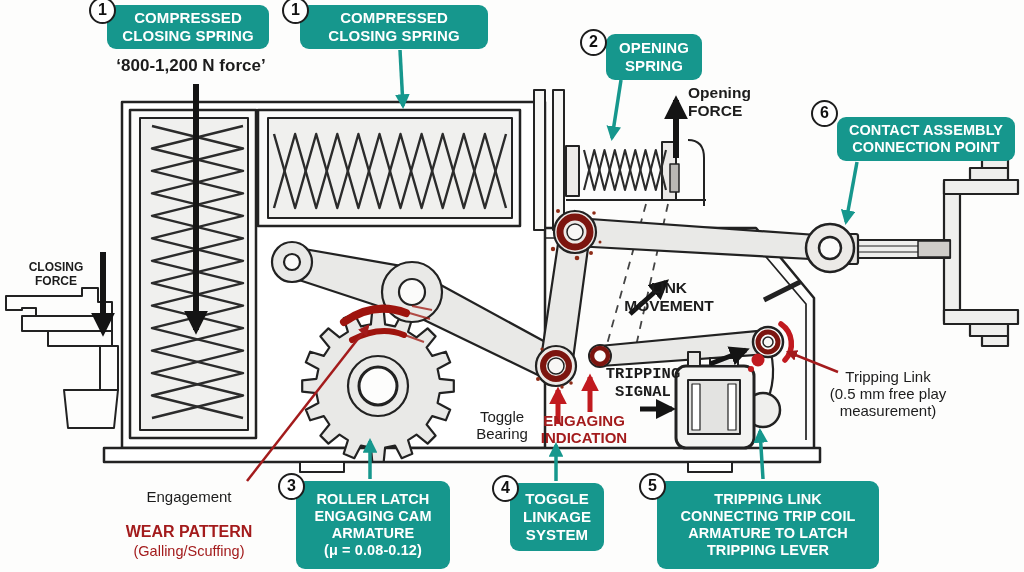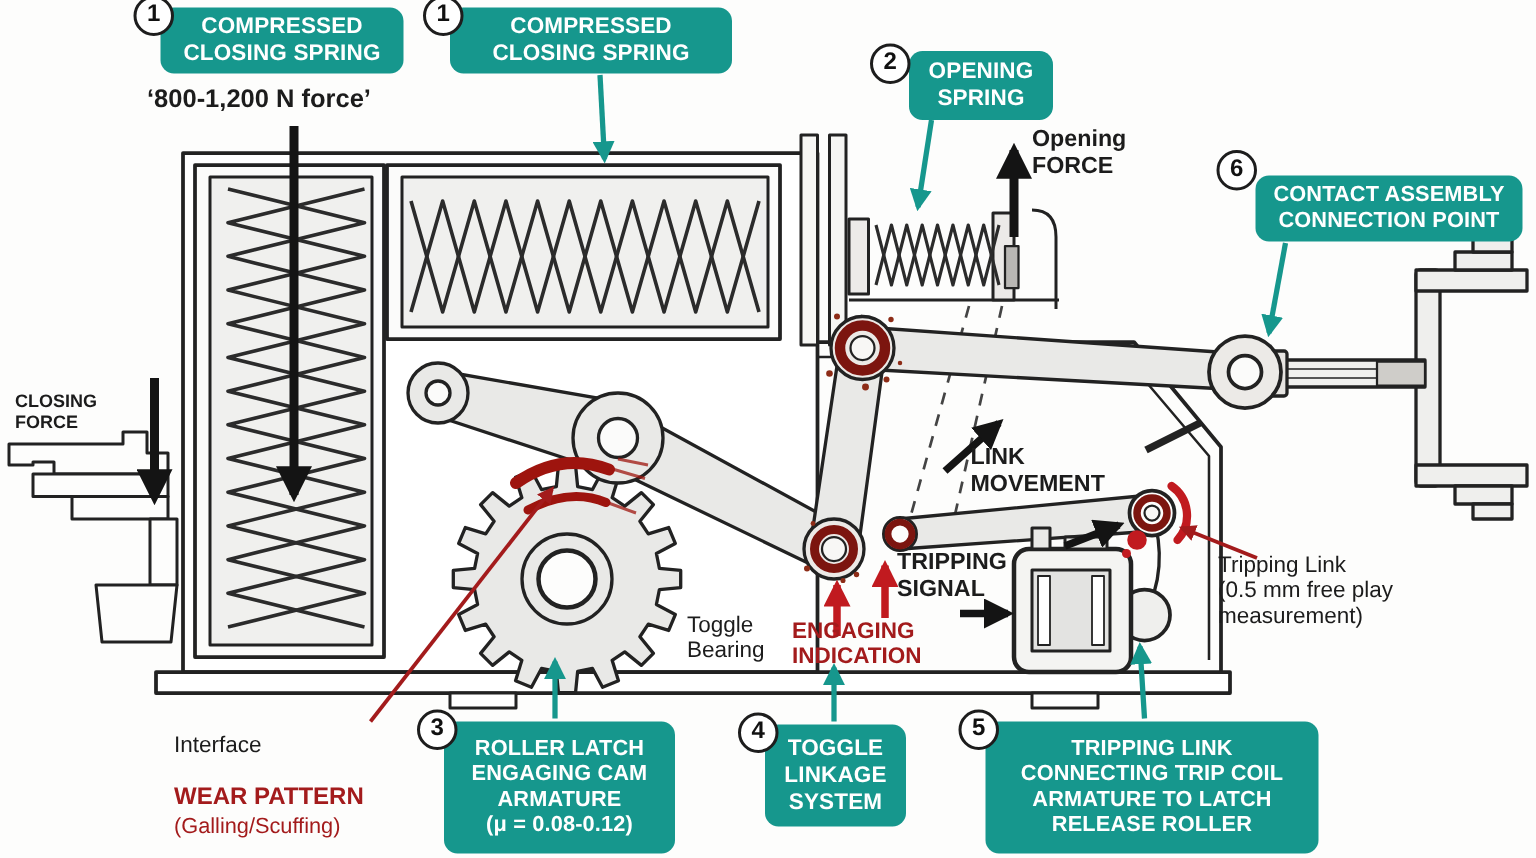--- a/index.html
+++ b/index.html
@@ -12,21 +12,21 @@
   svg{position:absolute;left:0;top:0;}
   .callout{position:absolute;background:var(--teal);color:#fff;font-weight:700;
            border-radius:9px;display:flex;flex-direction:column;justify-content:center;
            align-items:center;text-align:center;line-height:1.18;font-size:15px;
            padding:4px 6px;box-sizing:border-box;letter-spacing:.1px;}
   .num{position:absolute;left:-18px;top:-8px;width:27px;height:27px;border-radius:50%;
        background:#fff;border:2.5px solid #1d1d1d;color:#111;font-weight:700;font-size:16px;
        display:flex;align-items:center;justify-content:center;box-sizing:border-box;}
   .num.far{left:-26px;top:-5px;}
   .num.far6{left:-26px;top:-17px;}
-  .ann{position:absolute;color:var(--ink);text-align:left;line-height:1.14;font-weight:600;}
+  .ann{position:absolute;color:var(--ink);text-align:center;line-height:1.14;font-weight:600;}
   .ann.red{color:var(--dred);font-weight:800;}
   .ann.normal{font-weight:500;}
   .ann.leftal{text-align:left;}
 </style>
 </head>
 <body>
 
 <div id="canvas">
 
 <svg width="1024" height="572" viewBox="0 0 1024 572">
@@ -213,46 +213,46 @@
   <span class="num">4</span>
   <div>TOGGLE</div>
   <div>LINKAGE</div>
   <div>SYSTEM</div>
 </div>
 <div class="callout" style="left:657px;top:481px;width:222px;height:88px;font-size:14.5px;">
   <span class="num">5</span>
   <div>TRIPPING LINK</div>
   <div>CONNECTING TRIP COIL</div>
   <div>ARMATURE TO LATCH</div>
-  <div>RELEASE ROLLER</div>
+  <div>TRIPPING LEVER</div>
 </div>
 <div class="callout" style="left:837px;top:117px;width:178px;height:44px;font-size:14.5px;">
   <span class="num far6">6</span>
   <div>CONTACT ASSEMBLY</div>
   <div>CONNECTION POINT</div>
 </div>
 
 <div class="ann" style="left:98px;top:56px;width:186px;font-size:17px;font-weight:700;">‘800-1,200 N force’</div>
 
 <div class="ann" style="left:10px;top:261px;width:92px;font-size:12px;">
   <div>CLOSING</div>
   <div>FORCE</div>
 </div>
 
 <div class="ann leftal" style="left:688px;top:84px;width:86px;font-size:15.5px;">
   <div>Opening</div>
   <div>FORCE</div>
 </div>
 
-<div class="ann" style="left:647px;top:279px;width:114px;font-size:15.5px;margin-top:17px;">
+<div class="ann" style="left:612px;top:279px;width:114px;font-size:15.5px;">
   <div>LINK</div>
   <div>MOVEMENT</div>
 </div>
 
-<div class="ann" style="left:598px;top:366px;width:90px;font-size:15.5px;">
+<div class="ann" style="left:598px;top:366px;width:90px;font-size:15.5px;font-family:Liberation Mono, monospace;">
   <div>TRIPPING</div>
   <div>SIGNAL</div>
 </div>
 
 <div class="ann normal" style="left:458px;top:408px;width:88px;font-size:15px;">
   <div>Toggle</div>
   <div>Bearing</div>
 </div>
 
 <div class="ann red" style="left:528px;top:412px;width:112px;font-size:15px;">
@@ -260,18 +260,18 @@
   <div>INDICATION</div>
 </div>
 
 <div class="ann normal" style="left:812px;top:368px;width:152px;font-size:15px;">
   <div>Tripping Link</div>
   <div>(0.5 mm free play</div>
   <div>measurement)</div>
 </div>
 
 <div class="ann normal" style="left:116px;top:488px;width:146px;font-size:15px;">
-  <div>Interface</div>
+  <div>Engagement</div>
 </div>
 <div class="ann red" style="left:116px;top:543px;width:146px;font-size:14.5px;font-weight:500;">(Galling/Scuffing)</div>
 <div class="ann red" style="left:116px;top:523px;width:146px;font-size:16px;">WEAR PATTERN</div>
 
 </div>
 
 </body></html>

